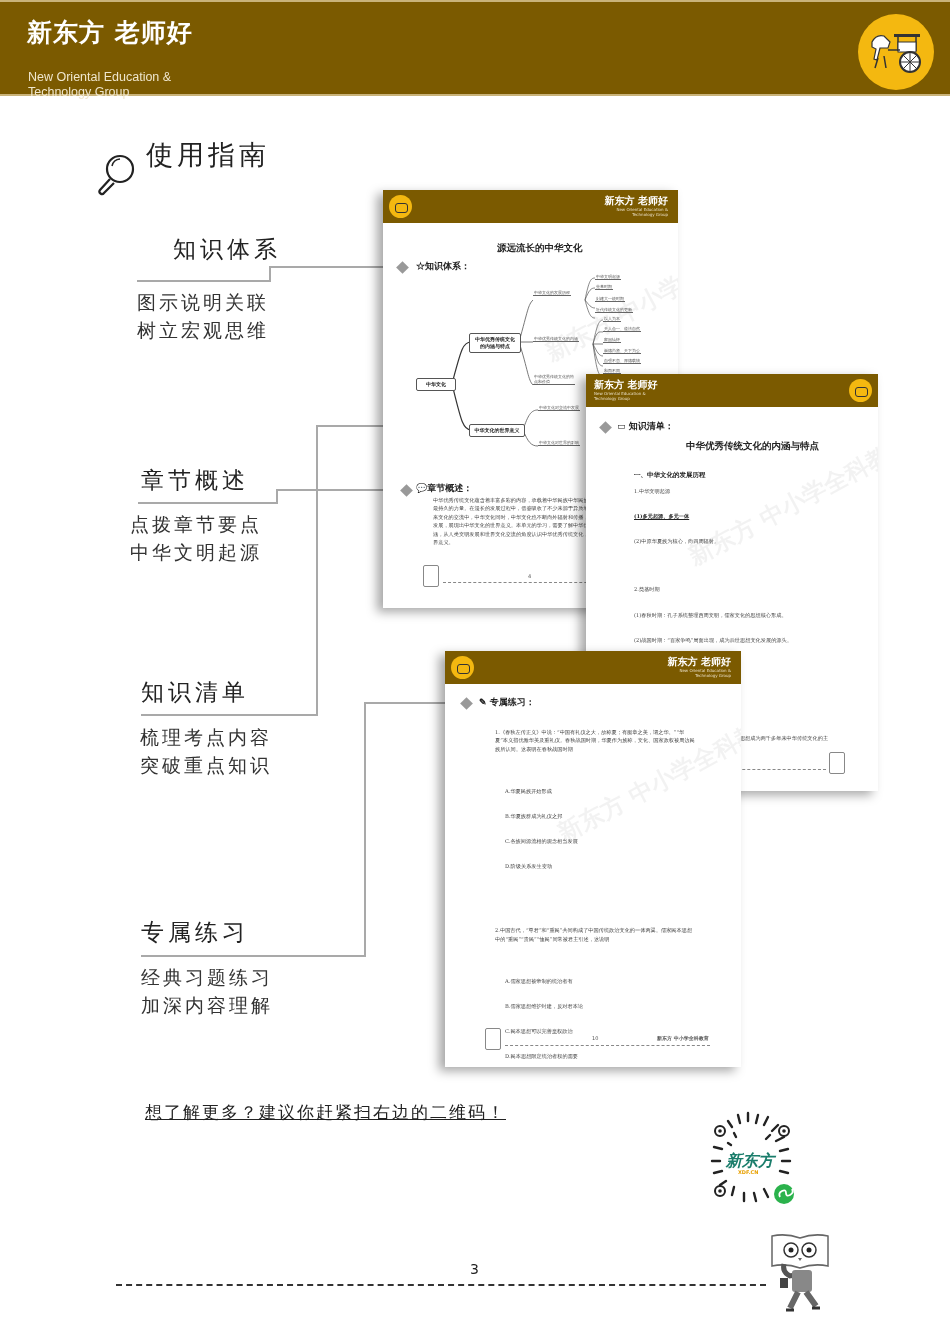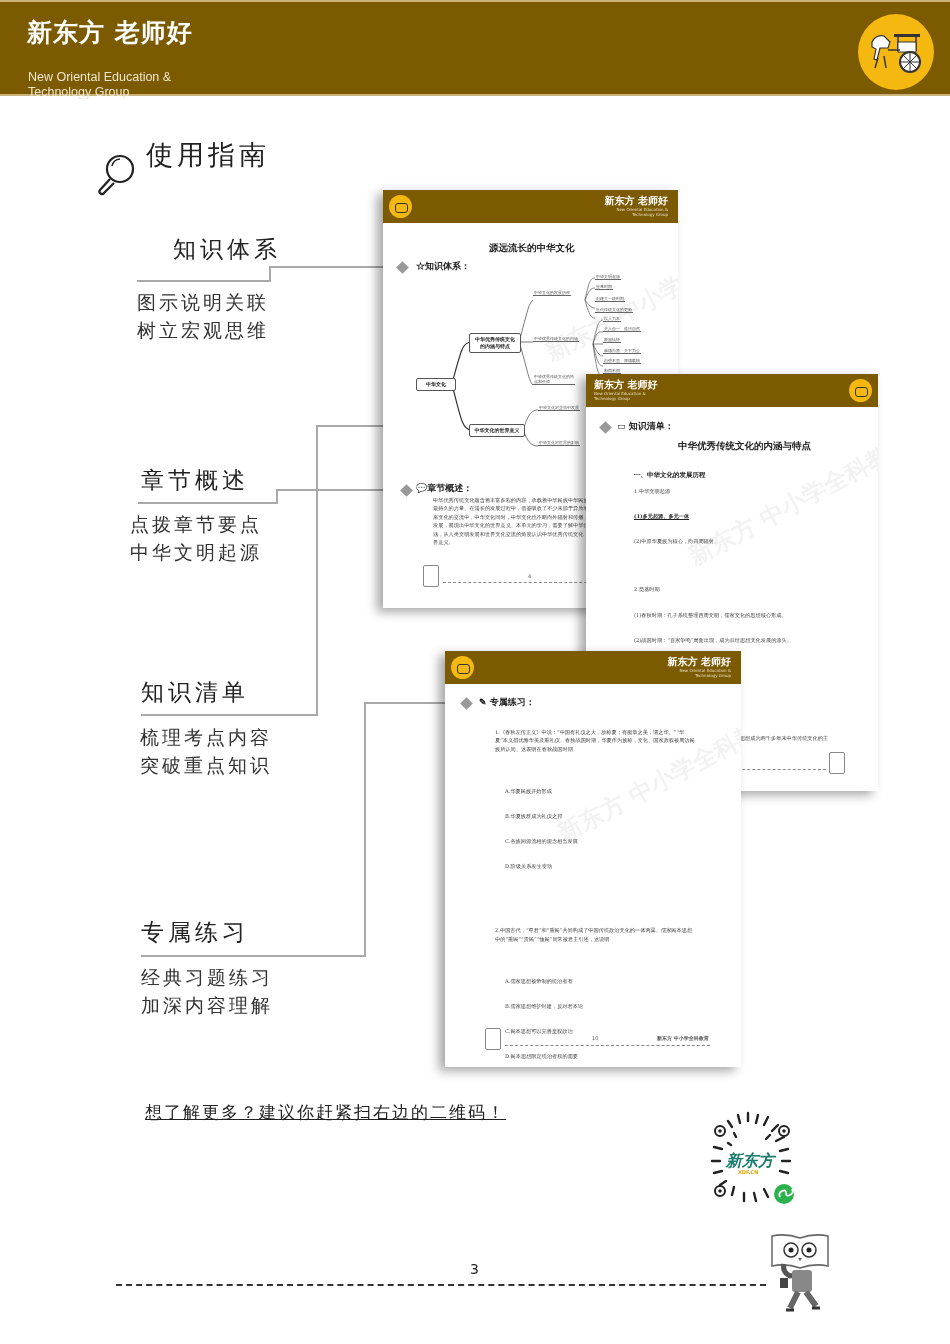--- a/index.html
+++ b/index.html
@@ -20,21 +20,21 @@
 
   .conn { position: absolute; background: #a9a9a9; }
   .diamond { position: absolute; width: 9px; height: 9px; background: #999; transform: rotate(45deg); }
 
   .page { position: absolute; background: #fff; box-shadow: -6px 4px 10px rgba(0,0,0,0.35); overflow: hidden; }
   .page .pbar { position: absolute; left: 0; top: 0; right: 0; height: 33px; background: #7b5a00; }
   .page .pbar .pcn { position: absolute; top: 4px; font-size: 10px; font-weight: bold; color: #fff; }
   .page .pbar .pen { position: absolute; top: 17px; font-size: 4px; line-height: 5px; color: #e7dcc0; }
   .page .plogo { position: absolute; top: 5px; width: 23px; height: 23px; border-radius: 50%; background: #f4b810; }
   .page .plogo::after { content: ""; position: absolute; left: 6px; top: 8px; width: 11px; height: 8px; border: 1.5px solid #333; border-radius: 3px; }
-  .ptitle { position: absolute; font-size: 9.5px; font-weight: bold; font-family: Liberation Sans, sans-serif; color: #222; }
+  .ptitle { position: absolute; font-size: 9.5px; font-weight: bold; font-family: Liberation Sans, sans-serif; color: #222; margin-left: 8px; }
   .phead { position: absolute; font-size: 9px; font-weight: bold; font-family: "DejaVu Serif", serif; color: #222; }
   .ptext { position: absolute; font-size: 5.2px; line-height: 8.4px; color: #444; font-family: "DejaVu Serif", serif; white-space: pre-wrap; }
   .ptext .u { text-decoration: underline; font-weight: bold; color: #222; }
   .wm { position: absolute; font-size: 24px; font-weight: bold; color: rgba(0,0,0,0.05); transform: rotate(-28deg); white-space: nowrap; }
   .pfoot { position: absolute; border-top: 1px dashed #888; height: 1px; }
   .pnum { position: absolute; font-size: 5px; color: #555; }
   .mascot-sm { position: absolute; width: 16px; height: 22px; }
 
   .node { position: absolute; border: 1px solid #555; border-radius: 2px; font-size: 5px; font-weight: bold; text-align: center; background: #fff; padding: 2px 3px; line-height: 7px; color: #222; }
   .leaf { position: absolute; font-size: 4px; color: #555; border-bottom: 1px solid #666; white-space: nowrap; padding: 0 1px; }

